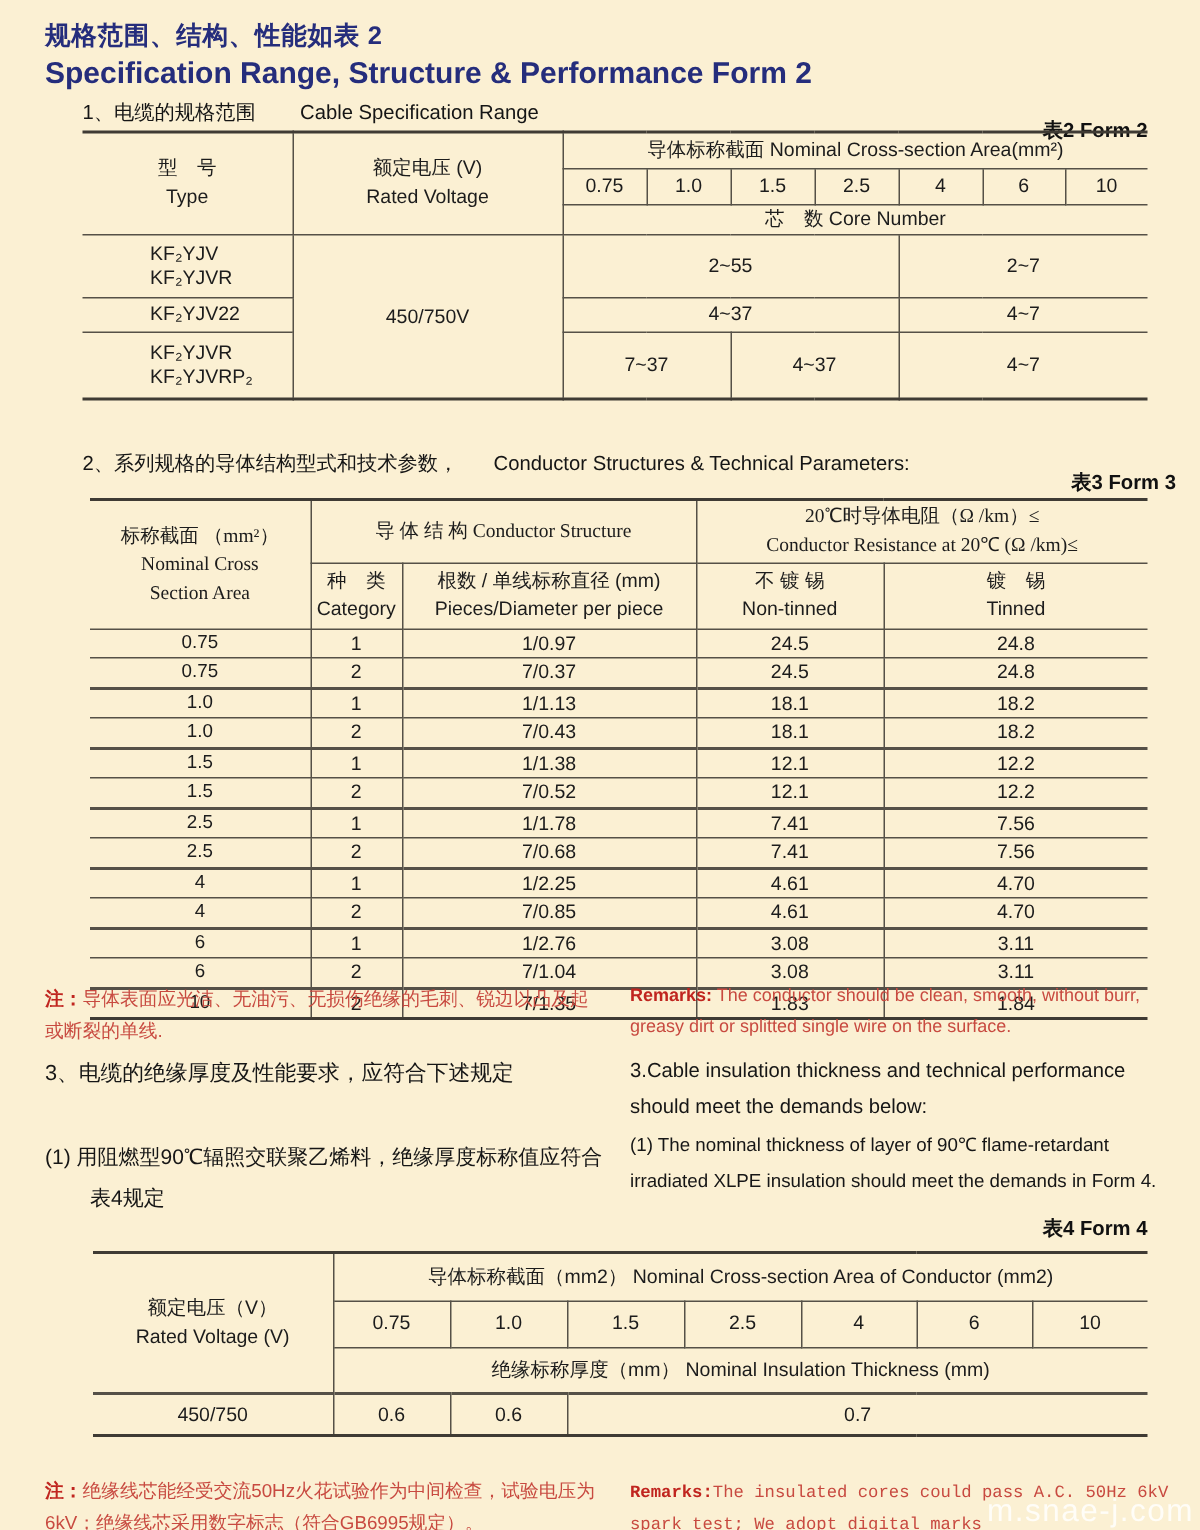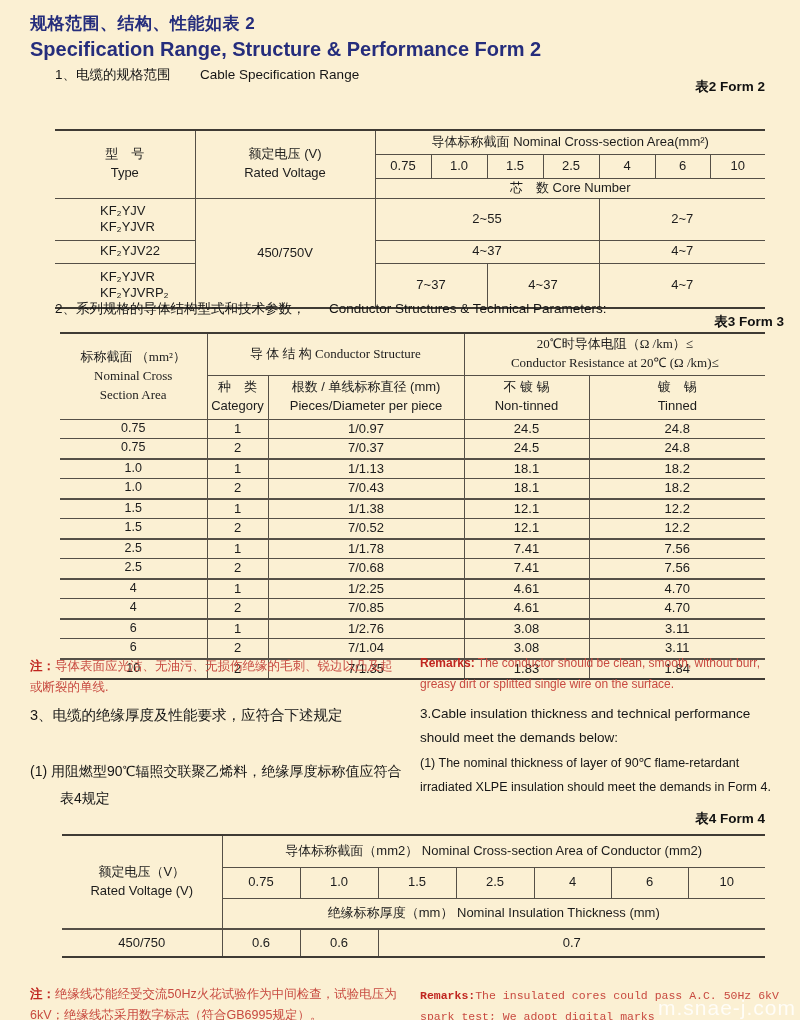--- a/index.html
+++ b/index.html
@@ -24,21 +24,21 @@
     border:1px solid #555047;
     font-size:13px;font-weight:normal;
     text-align:center;vertical-align:middle;
     padding:1px 2px;color:#1c1c1c;line-height:1.25;
   }
   table.t tr>*:first-child{border-left:none;}
   table.t tr>*:last-child{border-right:none;}
   tr.grp>td{border-top-width:2px;}
   tr.hb>*{border-bottom-width:2px;}
   tr.data>td{border-top-width:2px;}
-  .t2{left:55px;top:87px;width:710px;margin-top:42px;}
+  .t2{left:55px;top:87px;width:710px;}
   .t2 td.typ{text-align:left;padding-left:45px;}
   .t3{left:60px;top:332px;width:705px;}
   .t3 td{height:16.5px;font-size:12.5px;padding:0 2px;}
   .t3 td.sz{font-size:12.5px;}
   .t4{left:62px;top:834px;width:703px;}
   .t4 td{font-size:13px;}
   .hcell div{line-height:1.45;}
   
   .note{font-size:12.5px;color:#c84a40;line-height:1.7;}
   .note b{color:#c0251f;font-weight:bold;}

